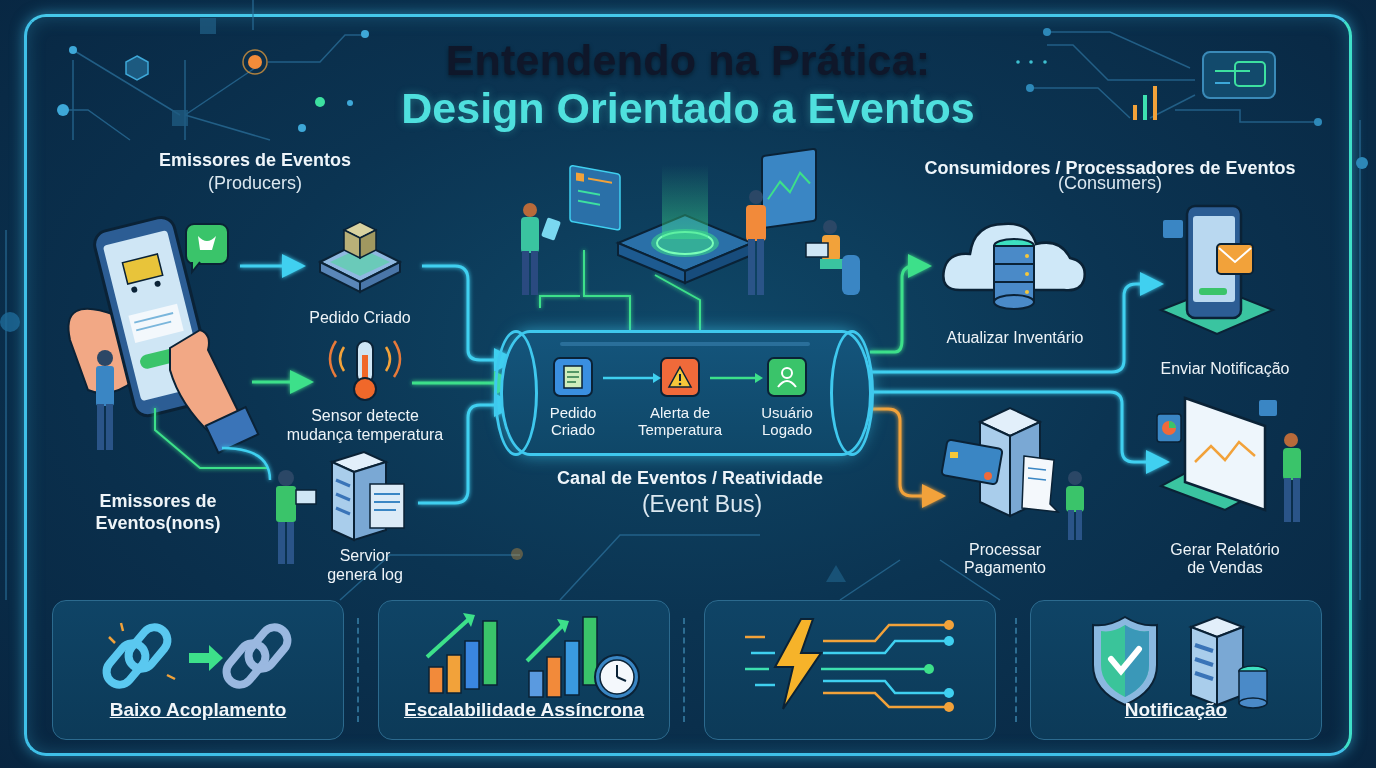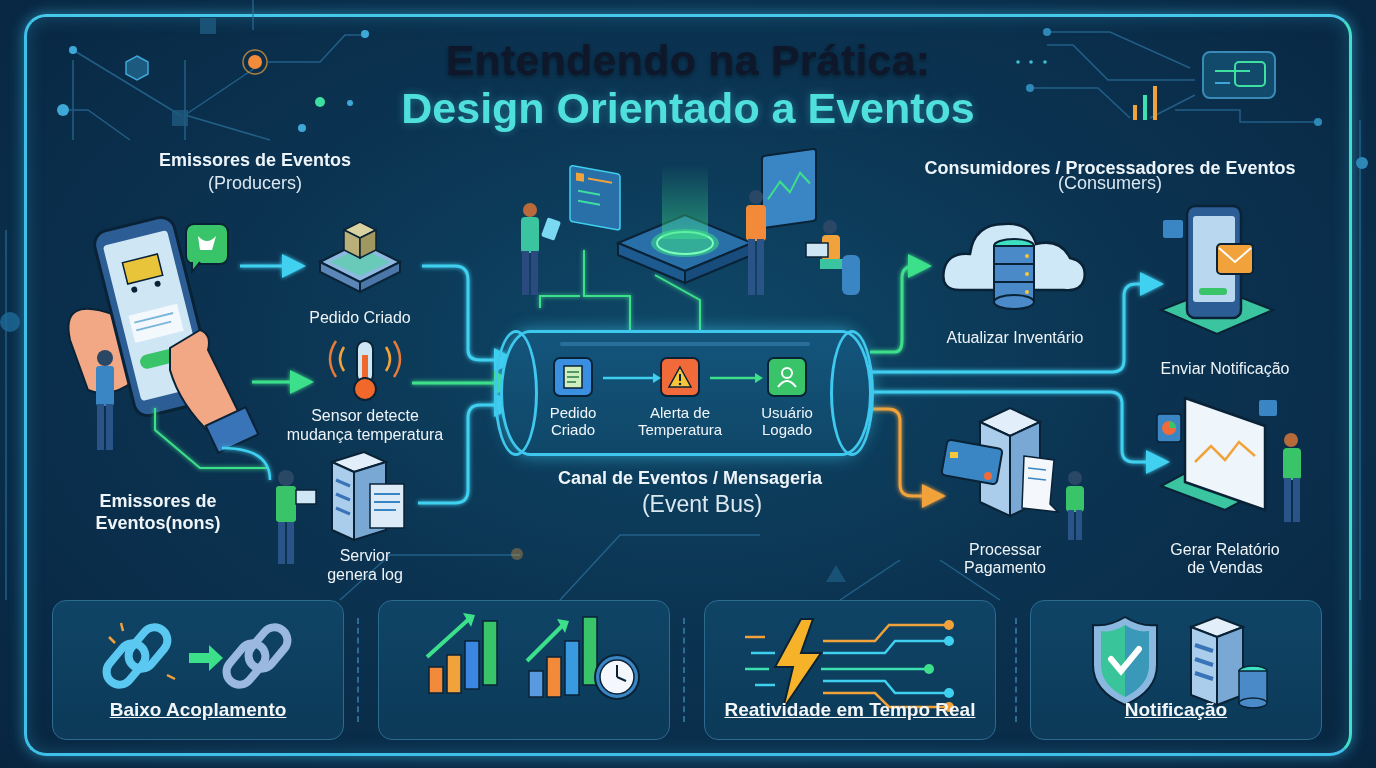--- a/index.html
+++ b/index.html
@@ -281,21 +281,21 @@
     <polygon points="160,3 168,8 160,13" fill="#3de08a"></polygon>
 </svg>
 
 <div class="abs ev-lbl" style="left:533px;width:80px;top:404px;">Pedido</div>
 <div class="abs ev-lbl" style="left:533px;width:80px;top:421px;">Criado</div>
 <div class="abs ev-lbl" style="left:625px;width:110px;top:404px;">Alerta de</div>
 <div class="abs ev-lbl" style="left:625px;width:110px;top:421px;">Temperatura</div>
 <div class="abs ev-lbl" style="left:747px;width:80px;top:404px;">Usuário</div>
 <div class="abs ev-lbl" style="left:747px;width:80px;top:421px;">Logado</div>
 
-<div class="abs sec-head" style="left:500px;width:380px;top:468px;">Canal de Eventos / Mensageria</div>
+<div class="abs sec-head" style="left:500px;width:380px;top:468px;">Canal de Eventos / Reatividade</div>
 <div class="abs sec-sub" style="left:512px;width:380px;top:491px;font-size:23px;">(Event Bus)</div>
 
 <div class="abs sec-head" style="left:900px;width:420px;top:142px;margin-top:16px;">Consumidores / Processadores de Eventos</div>
 <div class="abs sec-sub" style="left:900px;width:420px;top:173px;">(Consumers)</div>
 
 <svg class="abs" style="left:940px;top:200px" width="150" height="120">
   <path d="M20,90 Q0,90 4,70 Q8,52 30,54 Q34,24 64,24 Q90,22 96,44 Q120,38 130,58 Q148,62 144,80 Q140,92 124,90 Z" fill="#cfe8f8" stroke="#0a2236" stroke-width="2.5"></path>
   <ellipse cx="74" cy="46" rx="20" ry="7" fill="#3de0c0" stroke="#0a2236" stroke-width="2"></ellipse>
   <rect x="54" y="46" width="40" height="56" fill="#4a8ac8" stroke="#0a2236" stroke-width="2"></rect>
   <ellipse cx="74" cy="102" rx="20" ry="7" fill="#4a8ac8" stroke="#0a2236" stroke-width="2"></ellipse>
@@ -384,20 +384,21 @@
     </g>
     <line x1="4" y1="46" x2="46" y2="8" stroke="#3de08a" stroke-width="4"></line>
     <polygon points="40,2 52,4 48,16" fill="#3de08a"></polygon>
     <line x1="104" y1="50" x2="140" y2="14" stroke="#3de08a" stroke-width="4"></line>
     <polygon points="134,8 146,10 142,22" fill="#3de08a"></polygon>
     <circle cx="194" cy="66" r="22" fill="#3a86c4" stroke="#0a2236" stroke-width="2"></circle>
     <circle cx="194" cy="66" r="17" fill="#f4f8fc" stroke="#0a2236" stroke-width="1.5"></circle>
     <line x1="194" y1="66" x2="194" y2="54" stroke="#0a2236" stroke-width="2"></line>
     <line x1="194" y1="66" x2="203" y2="70" stroke="#0a2236" stroke-width="2"></line>
   </svg>
+  <div class="card-lbl">Escalabilidade Assíncrona</div>
 </div>
 <div class="abs divider" style="left:683px;"></div>
 
 <div class="abs card" style="left:704px;">
   <svg class="abs" style="left:40px;top:16px" width="220" height="90">
     <g stroke-width="2.5" fill="none">
       <line x1="0" y1="20" x2="20" y2="20" stroke="#f2a23a"></line>
       <line x1="6" y1="36" x2="30" y2="36" stroke="#3fd0f0"></line>
       <line x1="0" y1="52" x2="24" y2="52" stroke="#3de0b0"></line>
       <line x1="10" y1="68" x2="30" y2="68" stroke="#3fd0f0"></line>
@@ -407,21 +408,20 @@
       <polyline points="78,64 140,64 150,76 200,76" stroke="#3fd0f0"></polyline>
       <polyline points="78,76 130,76 144,90 200,90" stroke="#f2a23a"></polyline>
     </g>
     <circle cx="204" cy="8" r="5" fill="#f2a23a"></circle>
     <circle cx="204" cy="24" r="5" fill="#3fd0f0"></circle>
     <circle cx="184" cy="52" r="5" fill="#3de08a"></circle>
     <circle cx="204" cy="76" r="5" fill="#3fd0f0"></circle>
     <circle cx="204" cy="90" r="5" fill="#f2a23a"></circle>
     <polygon points="56,2 30,50 48,50 38,92 76,36 56,36 68,2" fill="#f6b32a" stroke="#0a2236" stroke-width="2"></polygon>
   </svg>
-  <div class="card-lbl">Reatividade em Tempo Real</div>
 </div>
 <div class="abs divider" style="left:1015px;"></div>
 
 <div class="abs card" style="left:1030px;">
   <svg class="abs" style="left:56px;top:12px" width="200" height="100">
     <path d="M38,4 Q54,14 70,12 L70,52 Q70,78 38,92 Q6,78 6,52 L6,12 Q22,14 38,4 Z" fill="#8ab8e0" stroke="#0a2236" stroke-width="2"></path>
     <path d="M38,12 Q50,20 62,18 L62,52 Q62,72 38,84 Q14,72 14,52 L14,18 Q26,20 38,12 Z" fill="#3ac49a"></path>
     <path d="M38,12 L38,84 Q62,72 62,52 L62,18 Q50,20 38,12 Z" fill="#3a86c4" opacity="0.7"></path>
     <polyline points="24,46 34,58 52,36" fill="none" stroke="#fff" stroke-width="6" stroke-linecap="round"></polyline>
     <polygon points="104,14 130,4 156,14 130,24" fill="#e2effa" stroke="#0a2236" stroke-width="2"></polygon>

